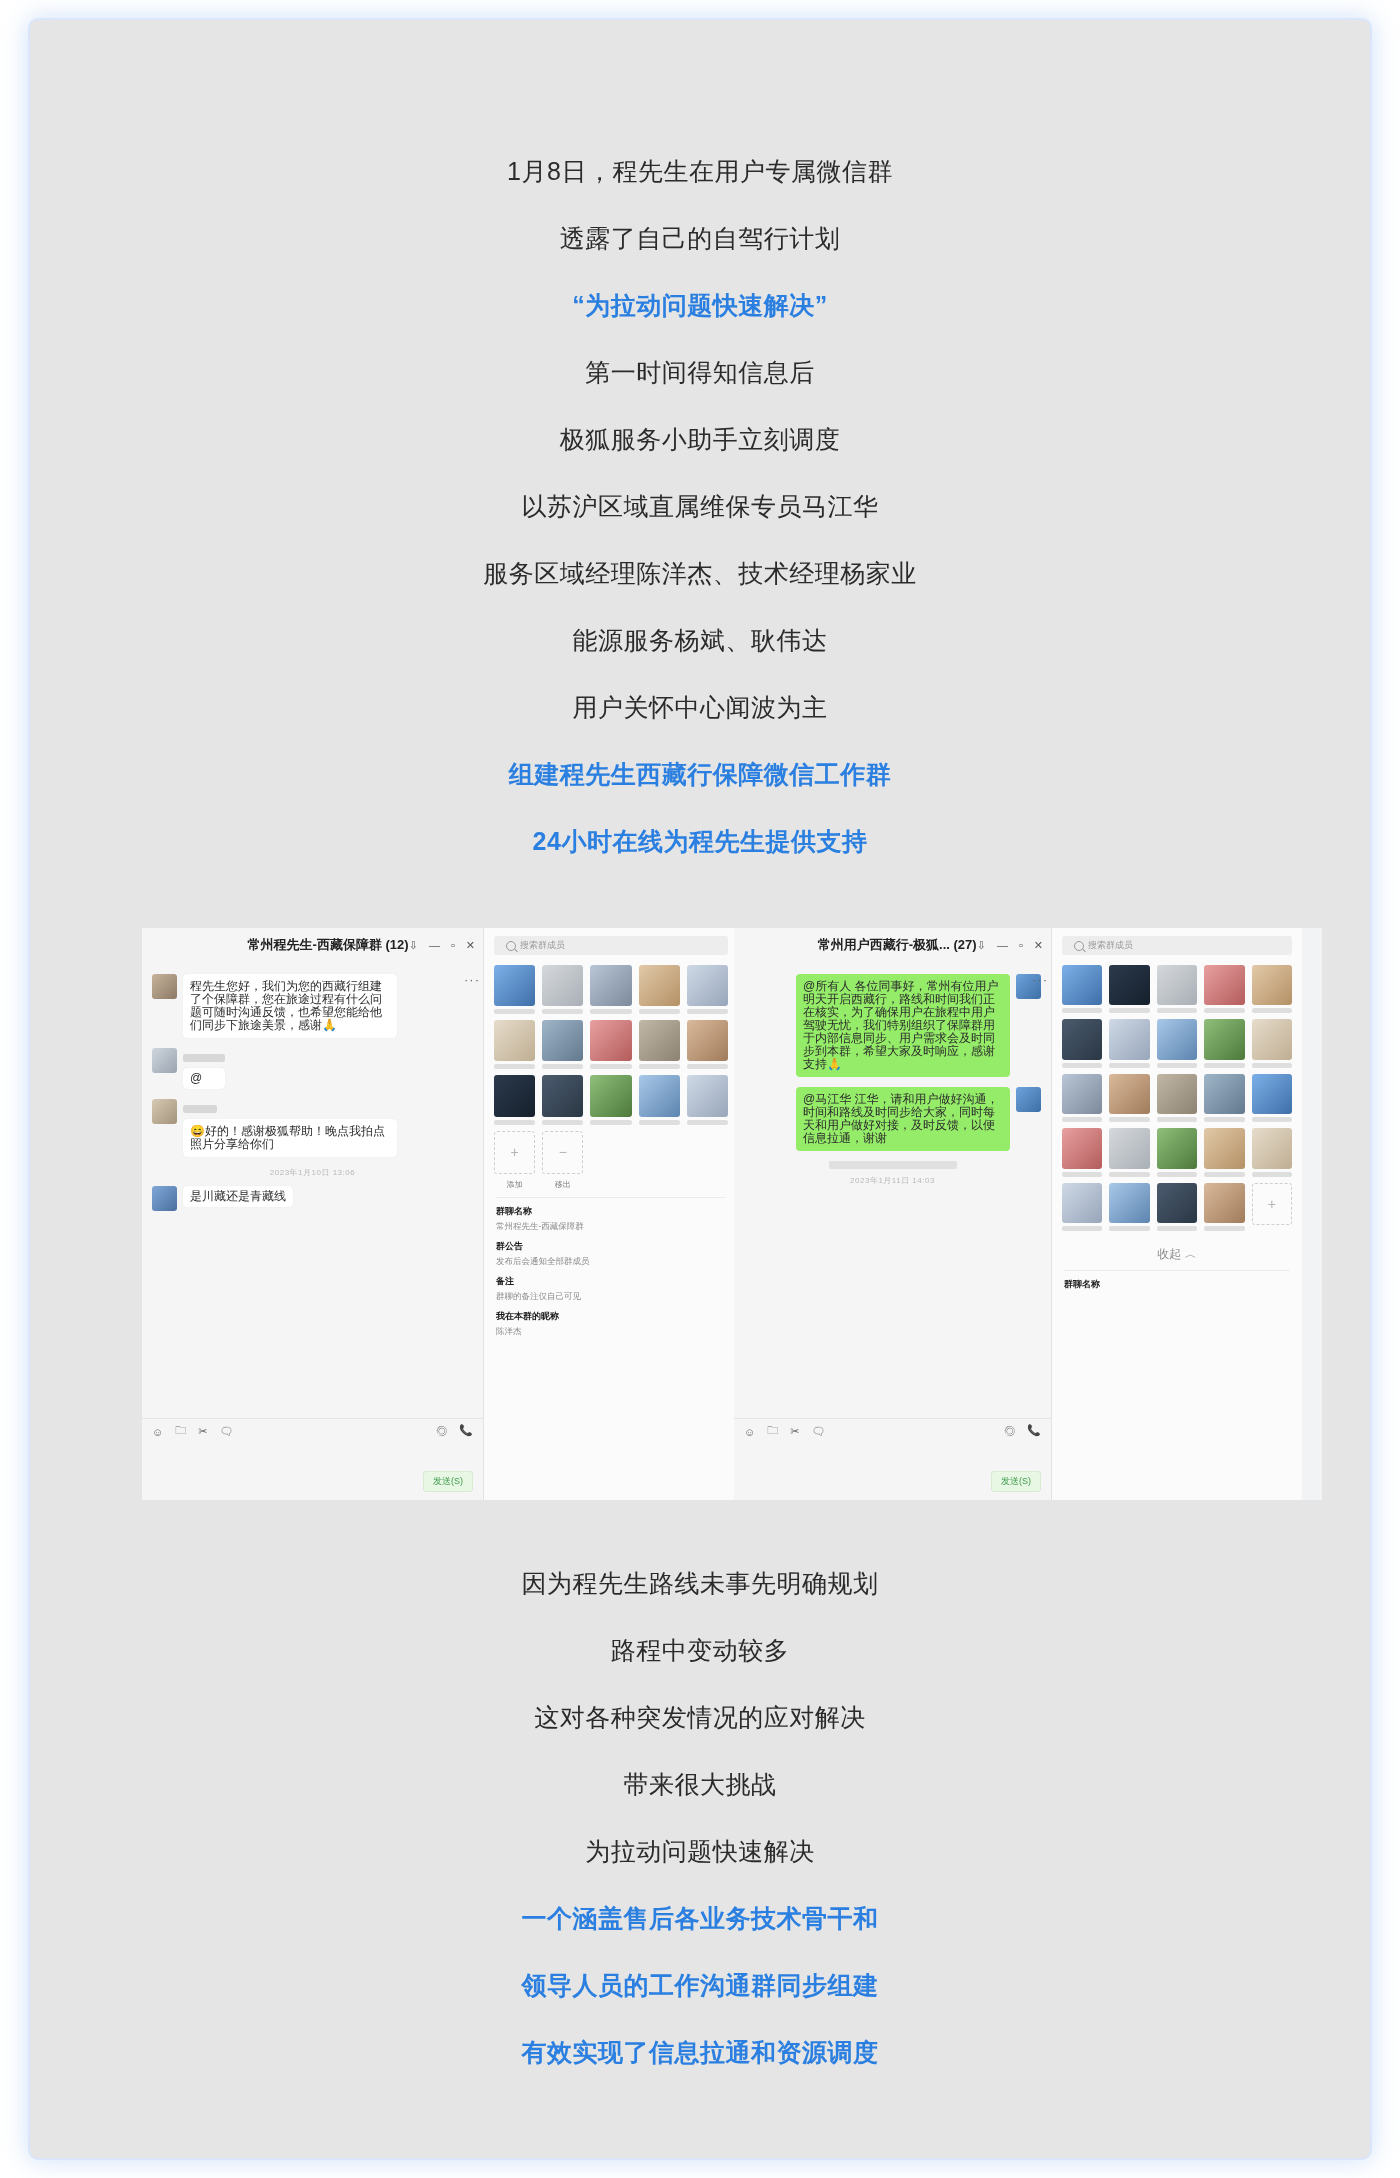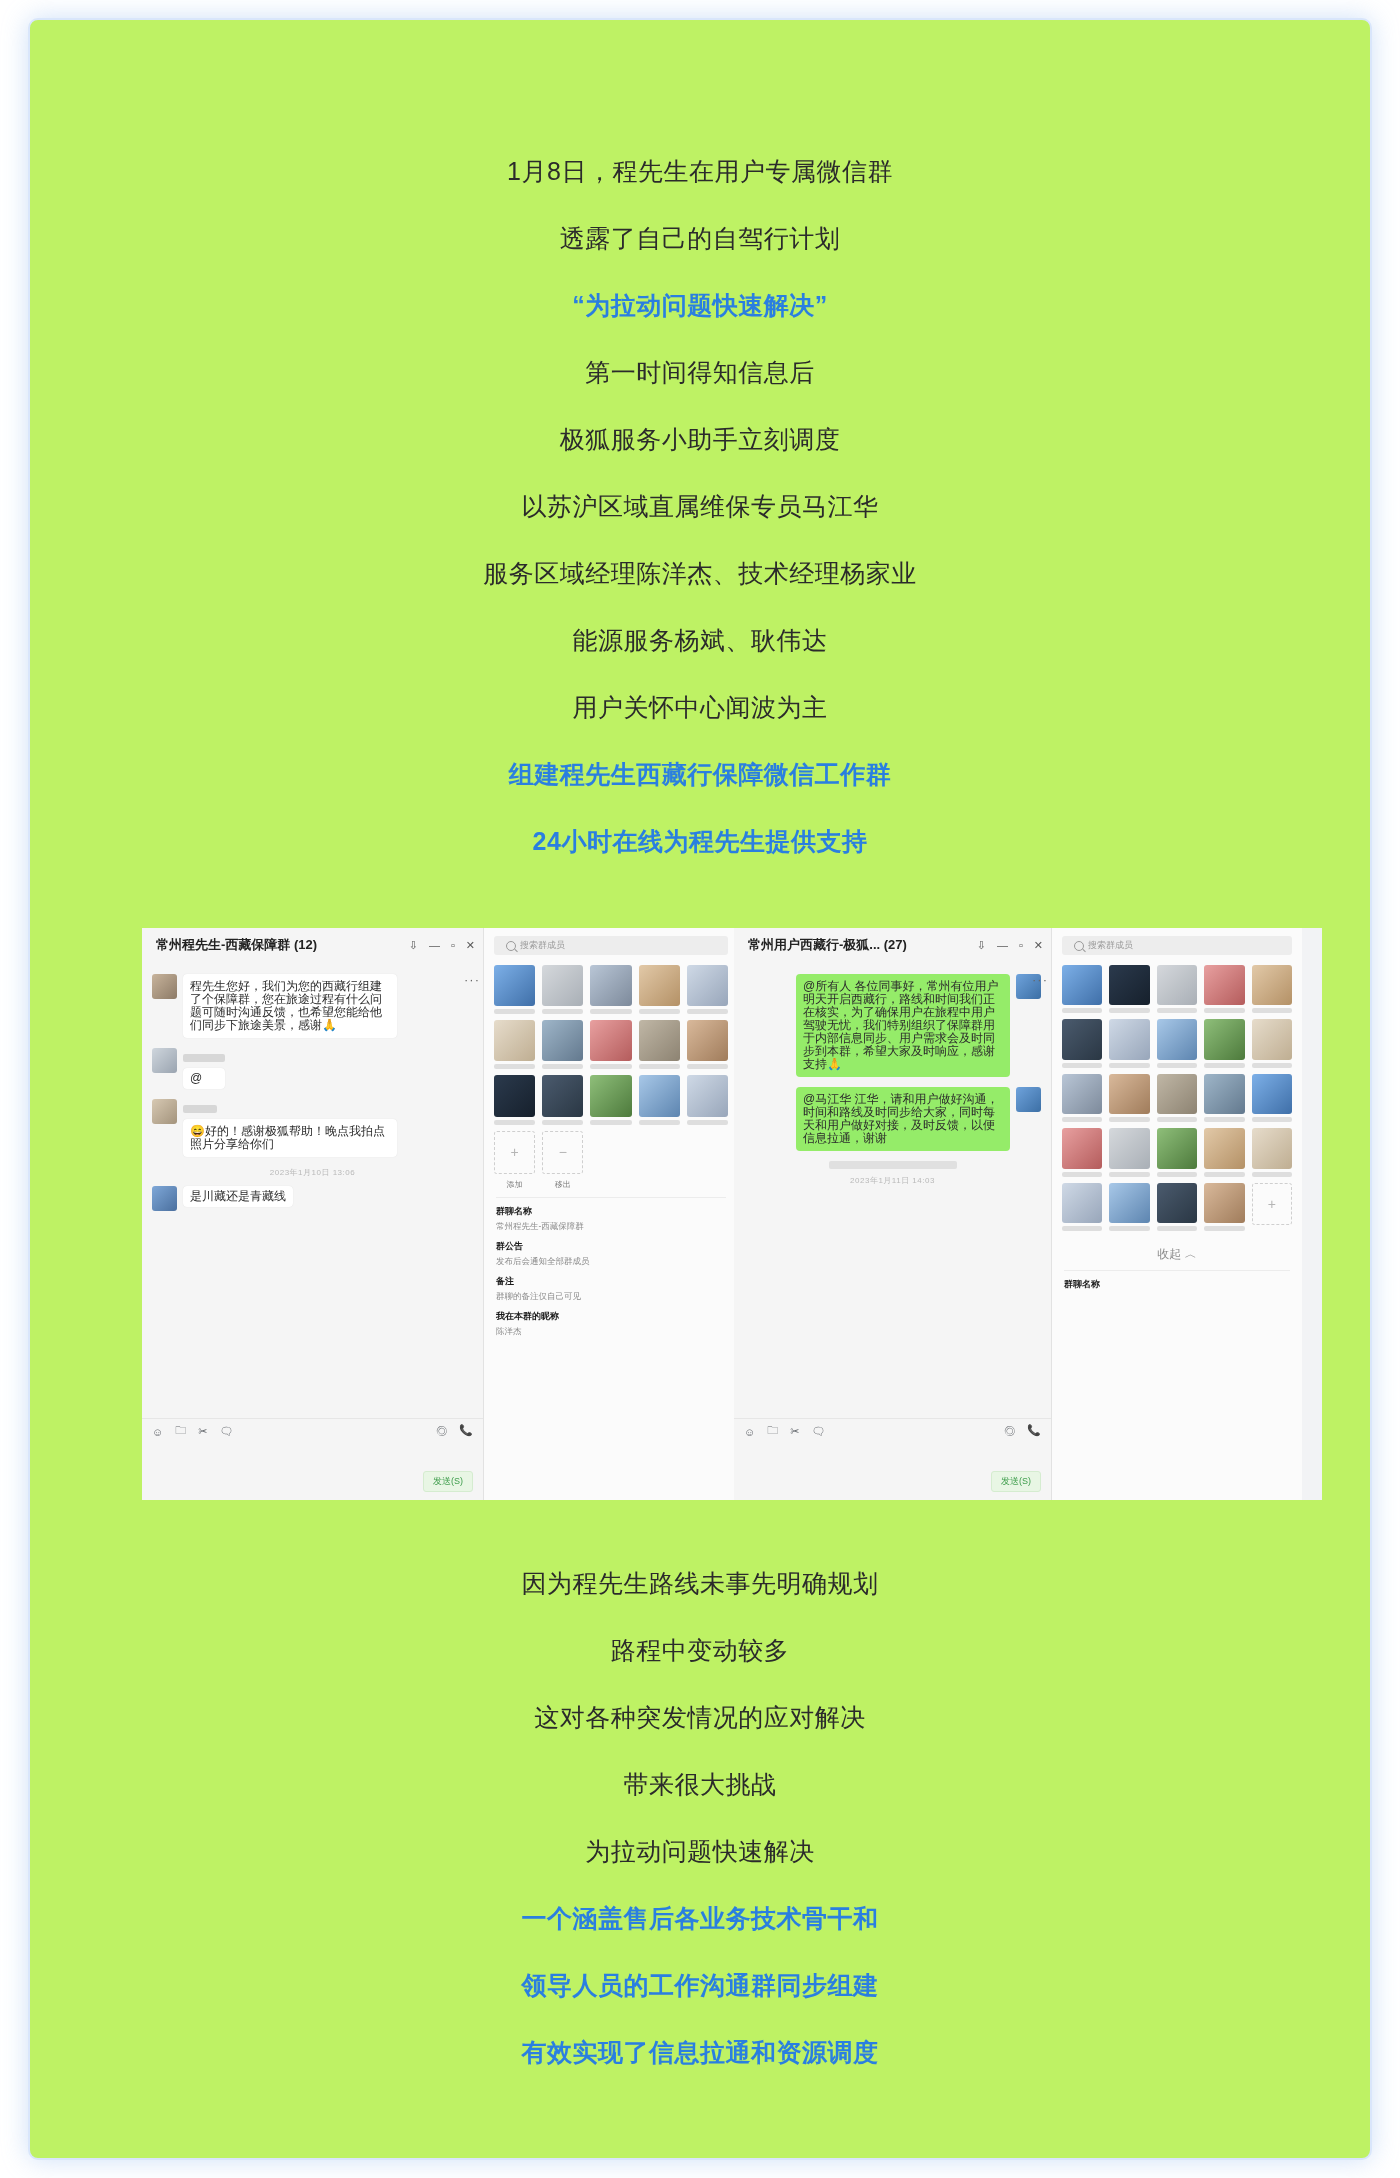--- a/index.html
+++ b/index.html
@@ -15,21 +15,21 @@
     overflow: hidden;
   }
 
   
   .page-frame {
     position: absolute;
     left: 28px;
     top: 18px;
     width: 1344px;
     height: 2142px;
-    background: #bef264;
+    background: #e5e5e5;
     border: 2px solid #d9e6fb;
     border-radius: 10px;
     box-shadow: 0 0 26px rgba(190, 214, 245, 0.75);
     box-sizing: border-box;
   }
 
   .content {
     position: absolute;
     left: 0;
     top: 0;
@@ -111,20 +111,21 @@
   .win-left .members-col{ width: 254px; }
   .win-right .chat-col   { width: 318px; }
   .win-right .members-col{ width: 250px; }
 
   .titlebar {
     height: 34px;
     display: flex;
     align-items: center;
     padding: 0 8px 0 14px;
     box-sizing: border-box;
+    text-align: right;
   }
   .title-text {
     font-size: 13px;
     color: #222;
     font-weight: 600;
     white-space: nowrap;
     overflow: hidden;
     text-overflow: ellipsis;
     flex: 1;
   }

